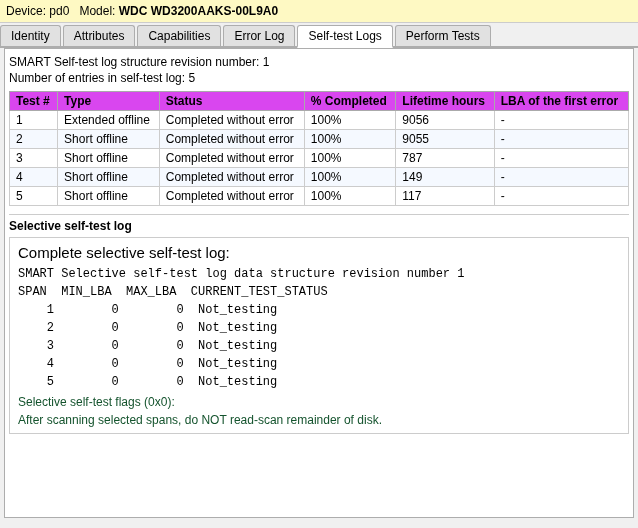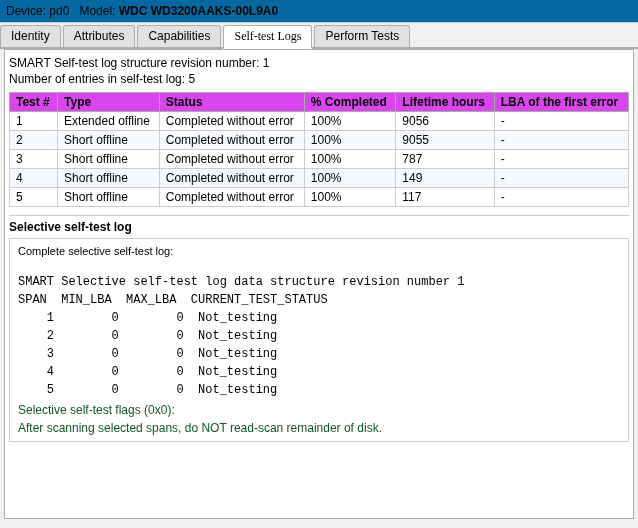--- a/index.html
+++ b/index.html
@@ -5,21 +5,21 @@
     * { box-sizing: border-box; margin: 0; padding: 0; }
     body {
       font-family: 'Segoe UI', Tahoma, Arial, sans-serif;
       font-size: 12px;
       background: #f0f0f0;
       width: 638px;
       height: 528px;
       overflow: hidden;
     }
     .device-bar {
-      background: #0369a1;
+      background: #fef9c3;
       padding: 4px 6px;
       font-size: 12px;
       border-bottom: 1px solid #ccc;
     }
     .device-bar span.value { font-weight: bold; }
     .tabs {
       display: flex;
       background: #f0f0f0;
       border-bottom: 2px solid #adadad;
       padding: 0 0;
@@ -34,21 +34,20 @@
       font-size: 12px;
       border-bottom: none;
       border-radius: 3px 3px 0 0;
       color: #000;
     }
     .tab.active {
       background: #fff;
       border-bottom: 2px solid #fff;
       margin-bottom: -2px;
       z-index: 1;
-      font-family: Liberation Serif, serif;
     }
     .main-content {
       background: #fff;
       border: 1px solid #adadad;
       margin: 0 4px 4px 4px;
       padding: 6px 4px;
       height: calc(100% - 58px);
       overflow-y: auto;
     }
     .info-text {
@@ -92,22 +91,22 @@
       font-weight: bold;
       color: #000;
     }
     .selective-box {
       border: 1px solid #ccc;
       padding: 6px 8px;
       background: #fff;
       margin-top: 4px;
     }
     .selective-box .sub-title {
-      font-size: 11px;
-      margin-bottom: 16px;
+      font-size: 15px;
+      margin-bottom: 4px;
     }
     .mono {
       font-family: 'Courier New', Courier, monospace;
       font-size: 12px;
       white-space: pre;
       line-height: 1.5;
     }
     .note-text {
       font-size: 12px;
       color: #14532d;
@@ -122,20 +121,21 @@
   <span>pd0</span>
   &nbsp;
   <span>Model:</span>
   <span class="value">WDC WD3200AAKS-00L9A0</span>
 </div>
 
 <div class="tabs" id="tab-bar">
 <div class="tab">Identity</div>
     <div class="tab">Attributes</div>
     <div class="tab">Capabilities</div>
+    <div class="tab">Error Log</div>
     <div class="tab active">Self-test Logs</div>
     <div class="tab">Perform Tests</div>
   </div>
 
 <div class="main-content">
   <div class="info-text">SMART Self-test log structure revision number: 1</div>
   <div class="info-text">Number of entries in self-test log: 5</div>
 
   <table class="test-table" id="test-table">
     <thead id="table-head">

